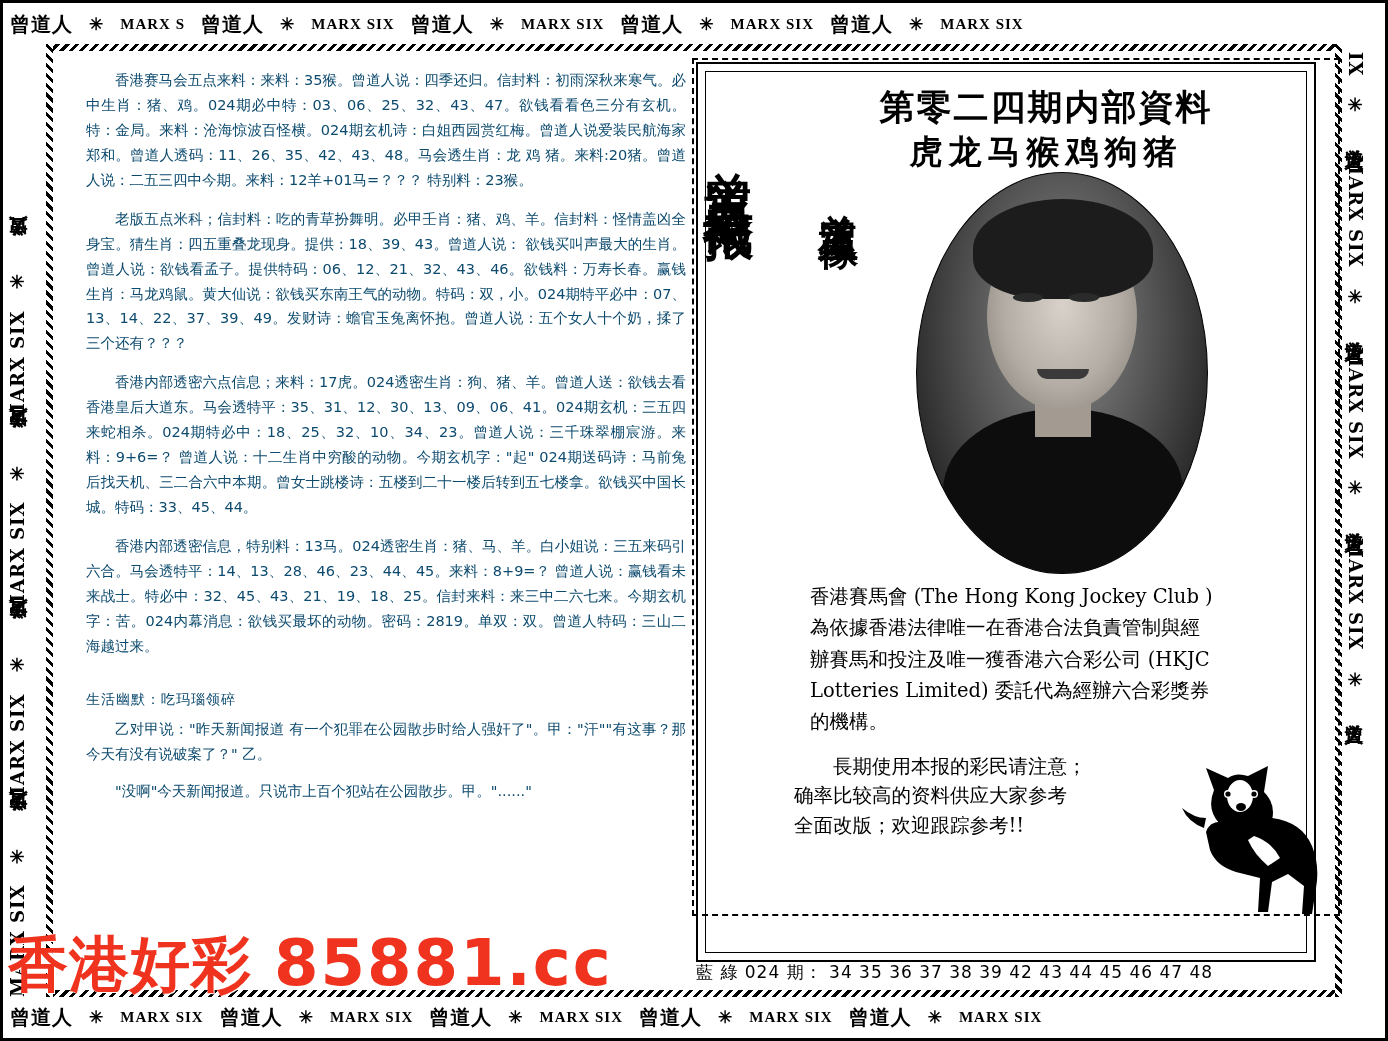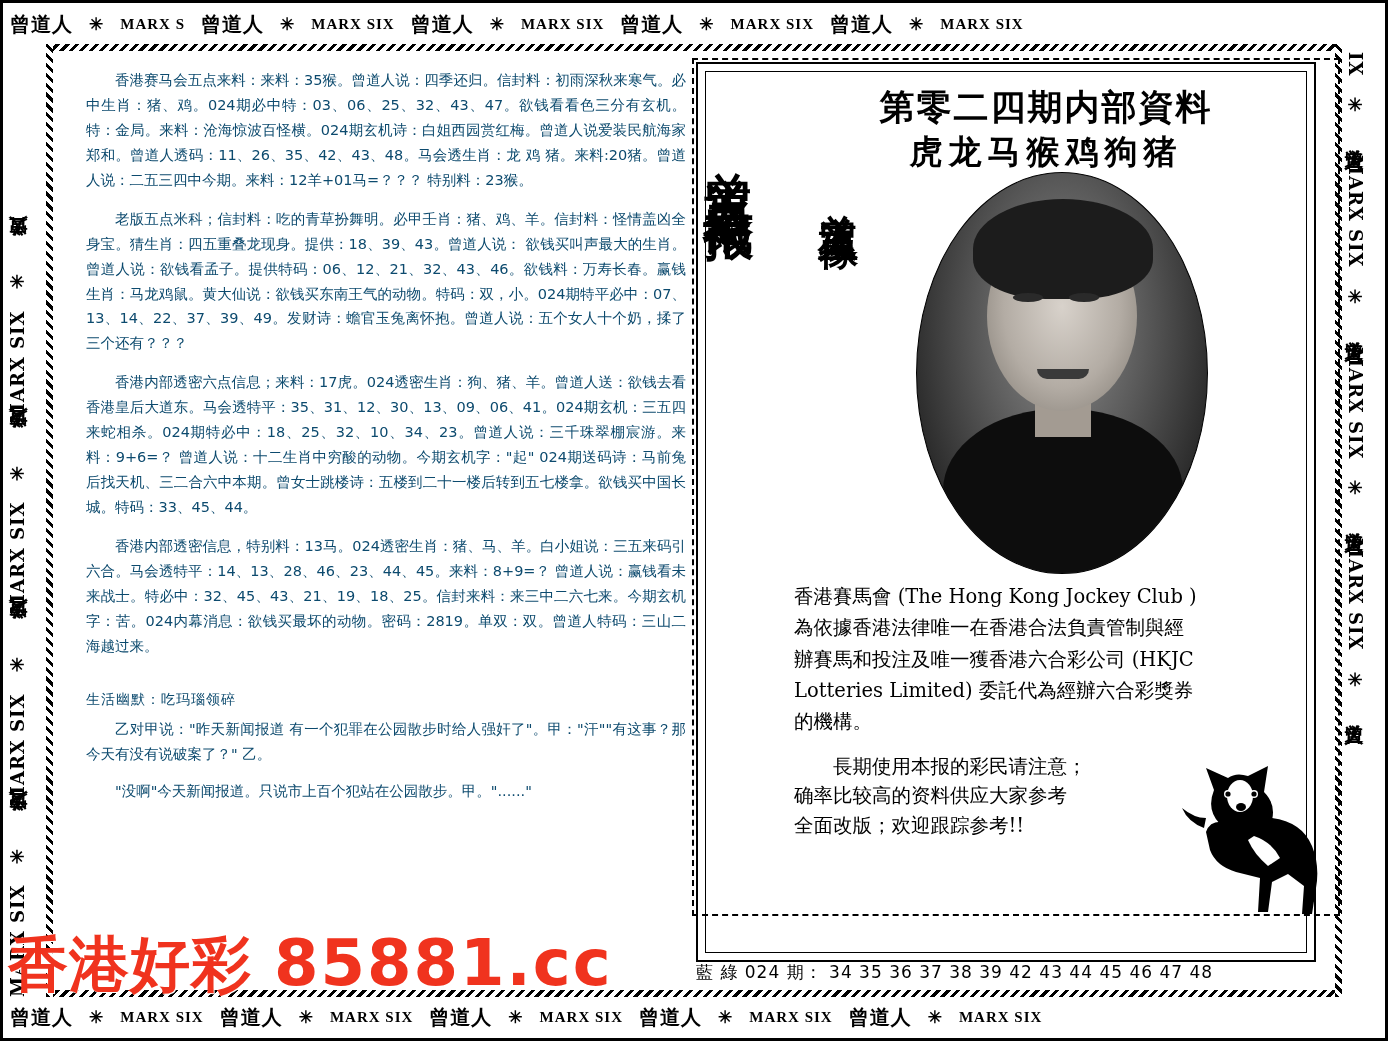--- a/index.html
+++ b/index.html
@@ -168,21 +168,21 @@
     position:absolute;left:118px;top:224px;width:56px;height:40px;
     background:#a39b92;
   }
 
   .jc-text{
     position:absolute;left:88px;top:510px;width:500px;
     font-size:19.5px;line-height:1.5;
     font-family:"DejaVu Serif","Liberation Serif",serif;
     color:#000;
   }
-  .jc-text p{margin:0 0 2px 0;}
+  .jc-text p{margin:0 0 2px 16px;}
 
   .notice{
     position:absolute;left:88px;top:680px;width:370px;
     font-size:19.5px;line-height:1.5;
     font-family:"DejaVu Serif","Liberation Serif",serif;
   }
   .notice p{margin:0;}
   .notice .indent{text-indent:2em;}
 
   

